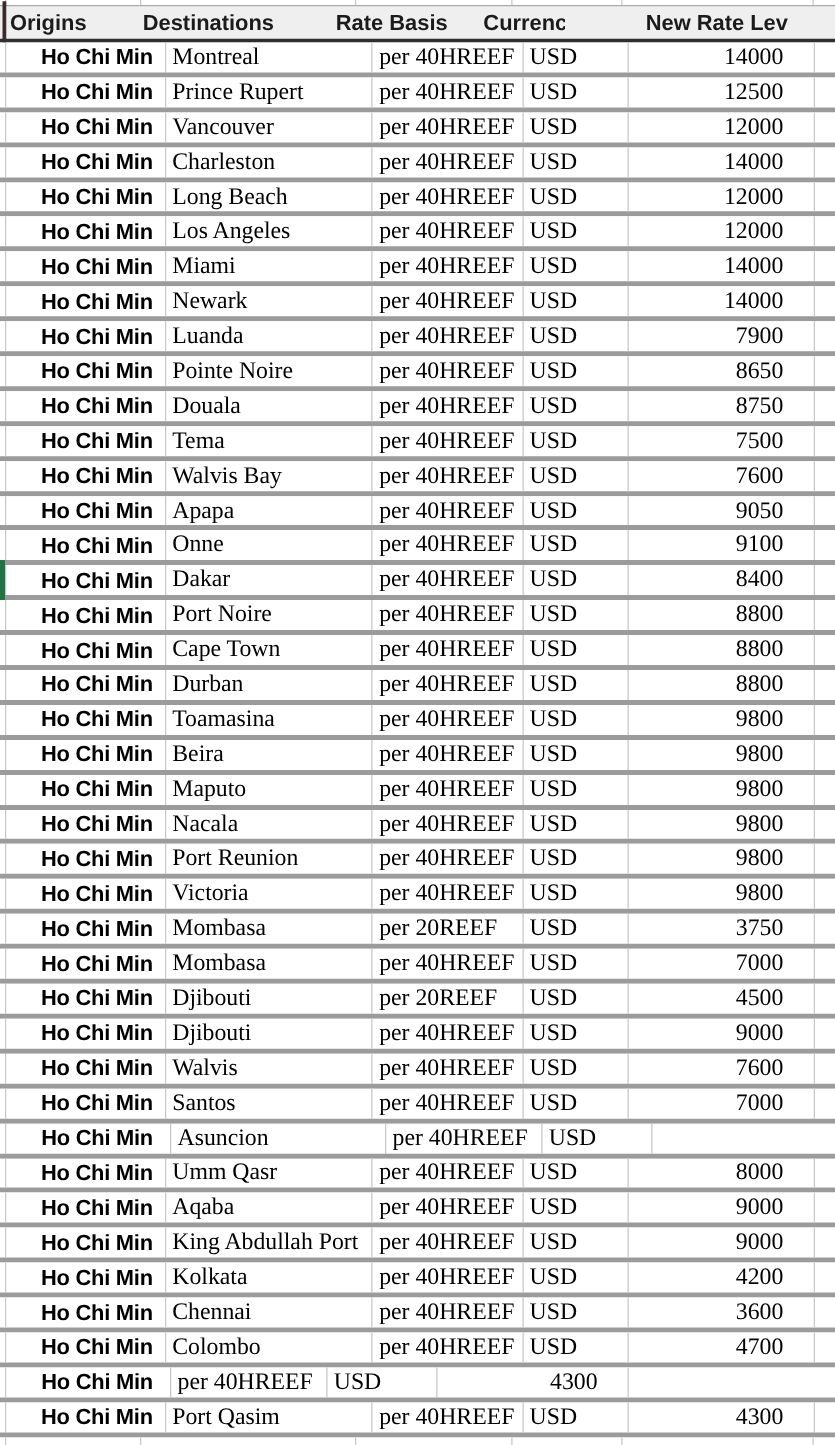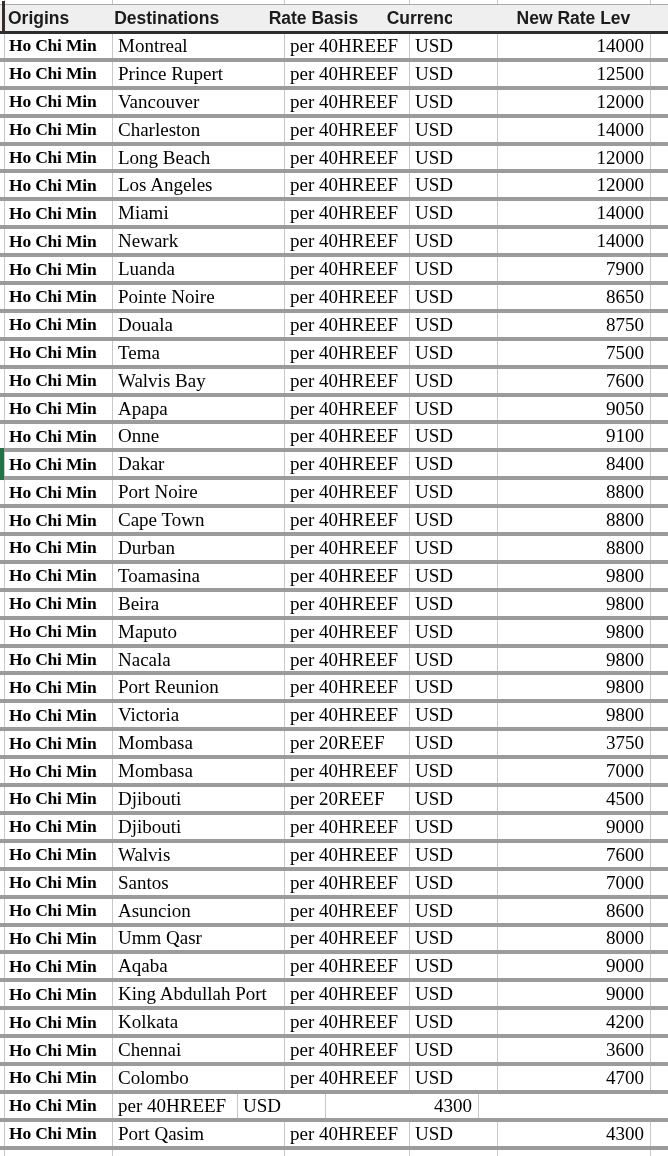--- a/index.html
+++ b/index.html
@@ -36,25 +36,25 @@
   .row.partial{height:6px;border-bottom:none;}
   .cell{
     box-sizing:border-box;border-right:1px solid #c8c8c8;height:100%;
     display:flex;align-items:center;overflow:hidden;white-space:nowrap;background:transparent;
   }
   .c-edge{width:5px;}
   .c-origin{width:108px;}
   .c-dest{width:172px;}
   .c-rate{width:125px;}
   .c-cur{width:88px;}
-  .c-level{width:153px;justify-content:flex-end;padding-right:6px;}
+  .c-level{width:153px;justify-content:flex-end;padding-right:24px;}
   .c-sliver{width:17px;border-right:none;}
   .cell-origin{
-    font-family:Liberation Serif, serif;font-weight:bold;font-size:17.5px;
-    color:#000;padding-left:4px;letter-spacing:-0.2px;
+    font-family:Liberation Sans, sans-serif;font-weight:bold;font-size:17.5px;
+    color:#000;padding-left:4px;letter-spacing:-0.2px;margin-left:24px;
   }
   .cell-serif{font-family:"Liberation Serif",serif;font-size:19px;color:#000;padding-left:5px;}
   .sel-marker{position:absolute;left:0;top:-4px;width:4px;height:calc(100% + 8px);z-index:2;}
 </style>
 </head>
 <body>
 
 <div class="sheet">
 
   <div class="gutter-row top">
@@ -357,21 +357,20 @@
         <div class="cell c-cur cell-serif">USD</div>
         <div class="cell c-level cell-serif">7000</div>
         <div class="cell c-sliver"></div>
       </div>
       <div class="row">
         <div class="cell c-edge"></div>
         <div class="cell c-origin cell-origin">Ho Chi Min</div>
         <div class="cell c-dest cell-serif">Asuncion</div>
         <div class="cell c-rate cell-serif">per 40HREEF</div>
         <div class="cell c-cur cell-serif">USD</div>
-        <div class="cell c-level cell-serif">8600</div>
         <div class="cell c-sliver"></div>
       </div>
       <div class="row">
         <div class="cell c-edge"></div>
         <div class="cell c-origin cell-origin">Ho Chi Min</div>
         <div class="cell c-dest cell-serif">Umm Qasr</div>
         <div class="cell c-rate cell-serif">per 40HREEF</div>
         <div class="cell c-cur cell-serif">USD</div>
         <div class="cell c-level cell-serif">8000</div>
         <div class="cell c-sliver"></div>

